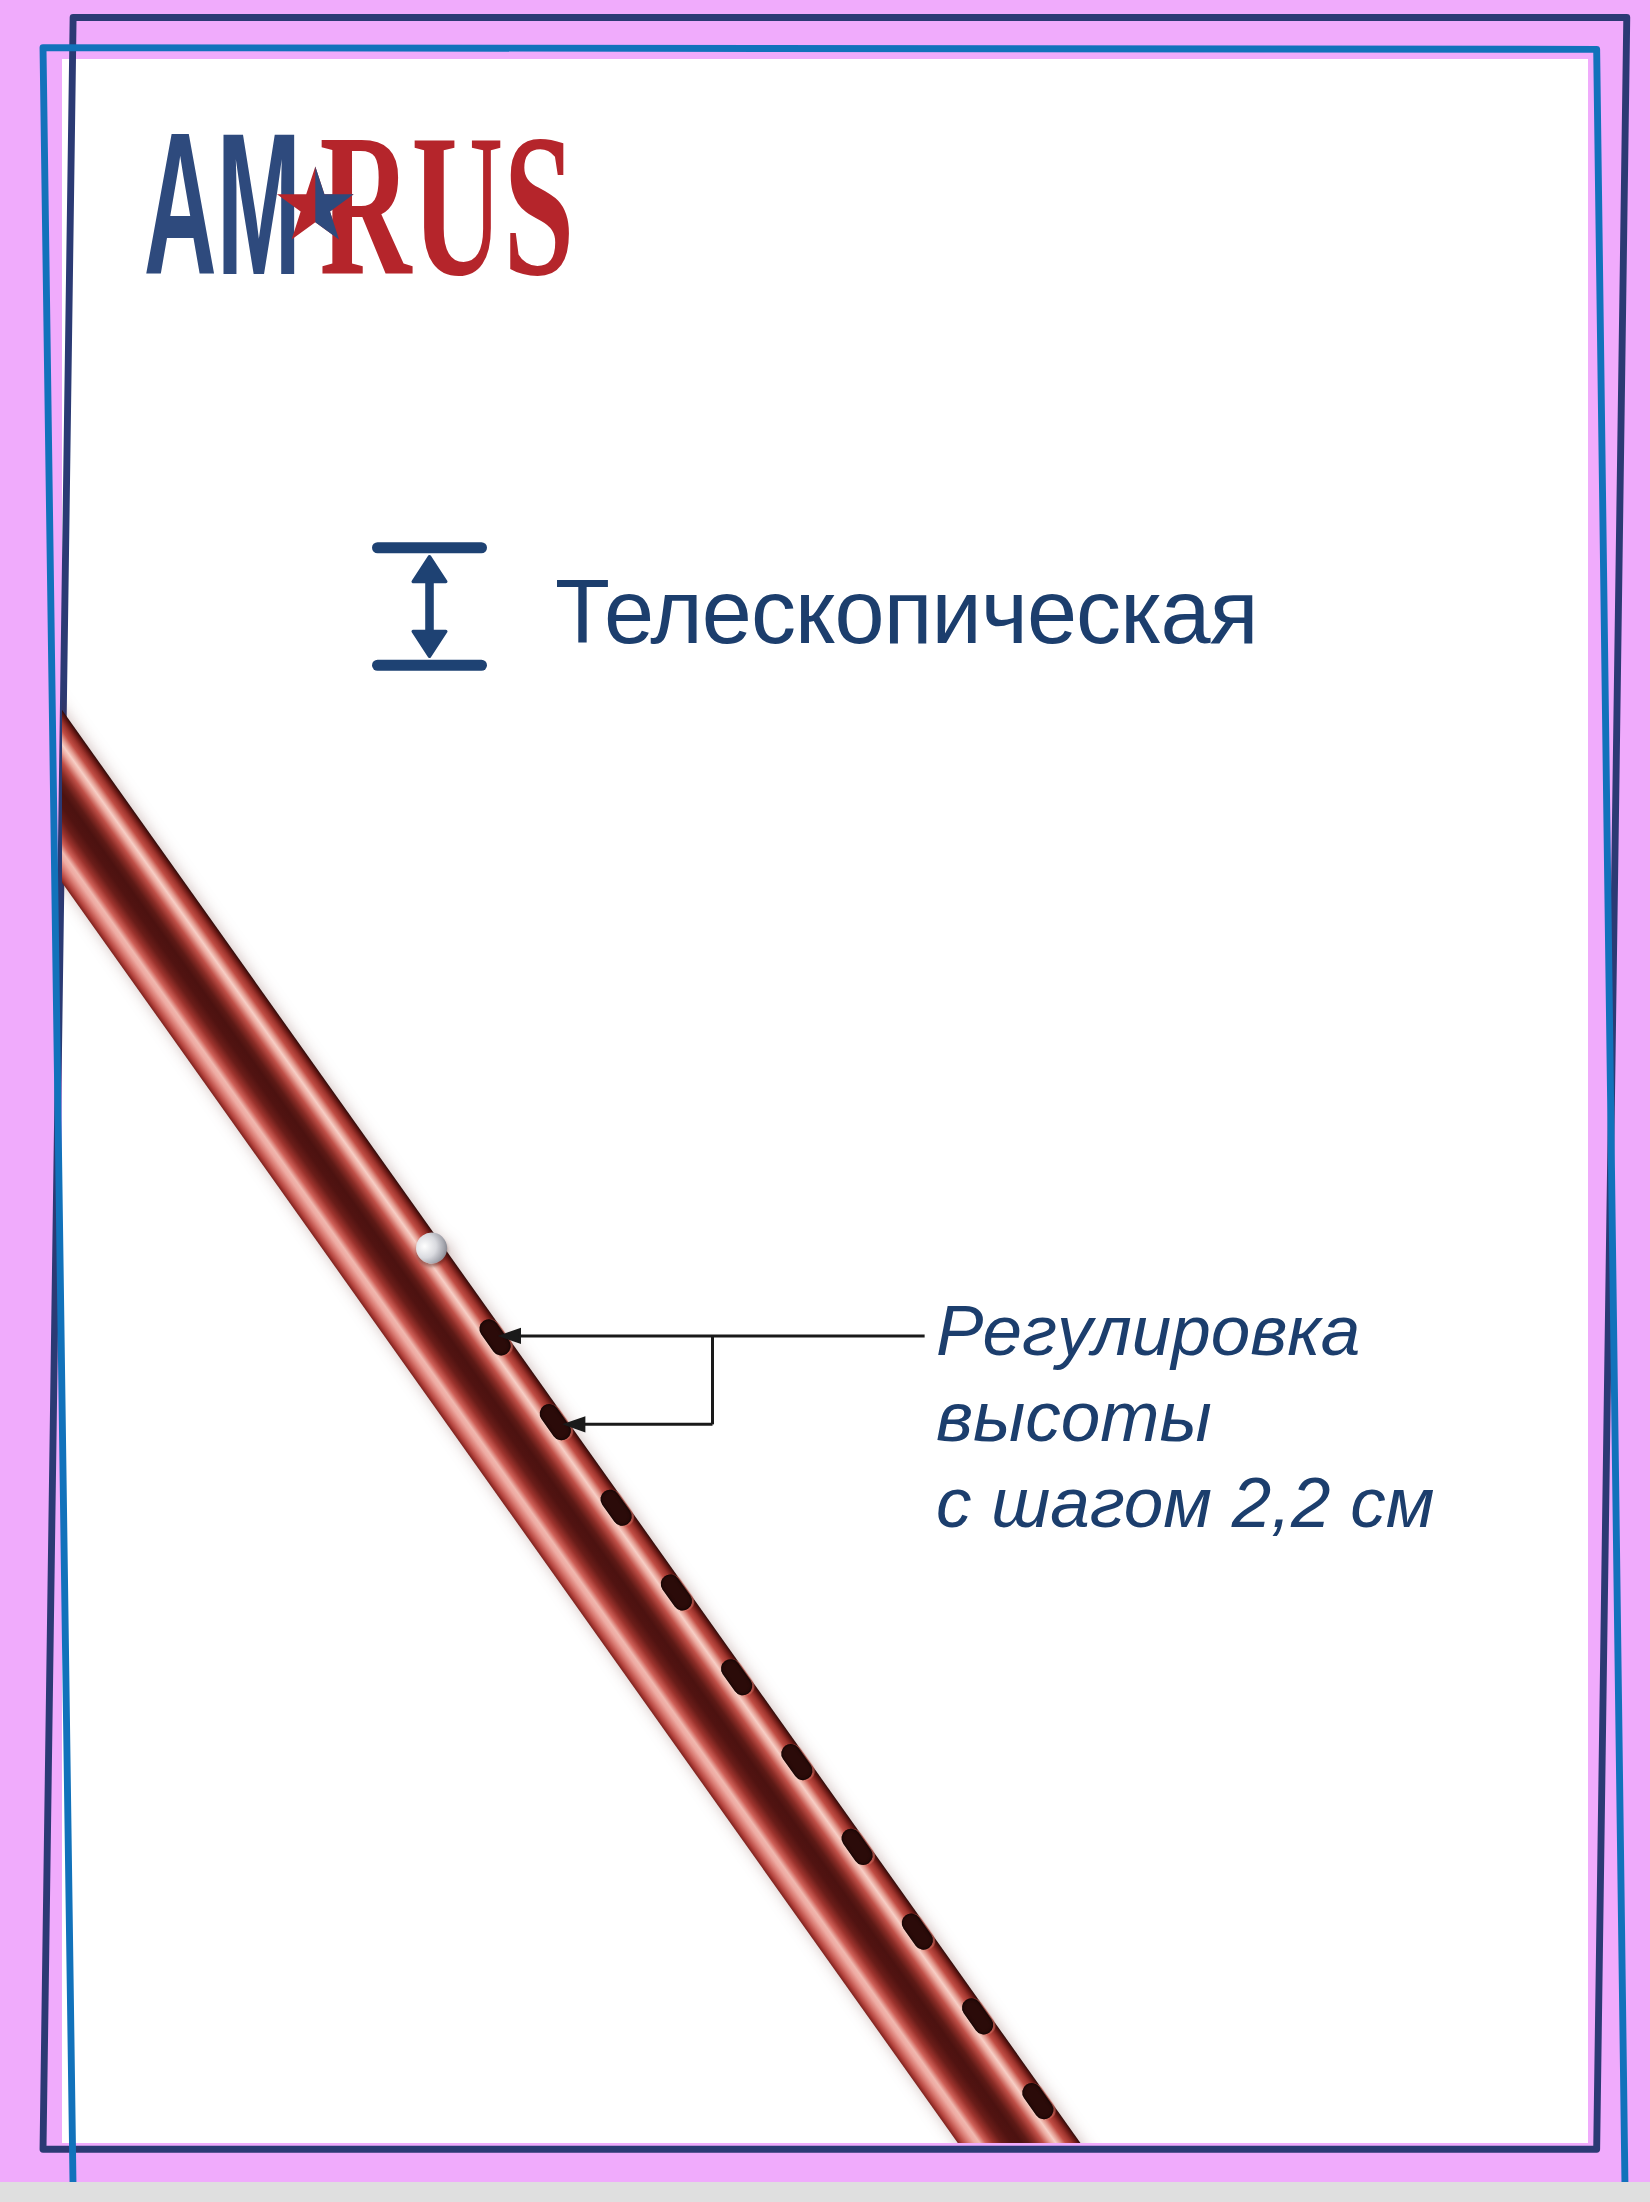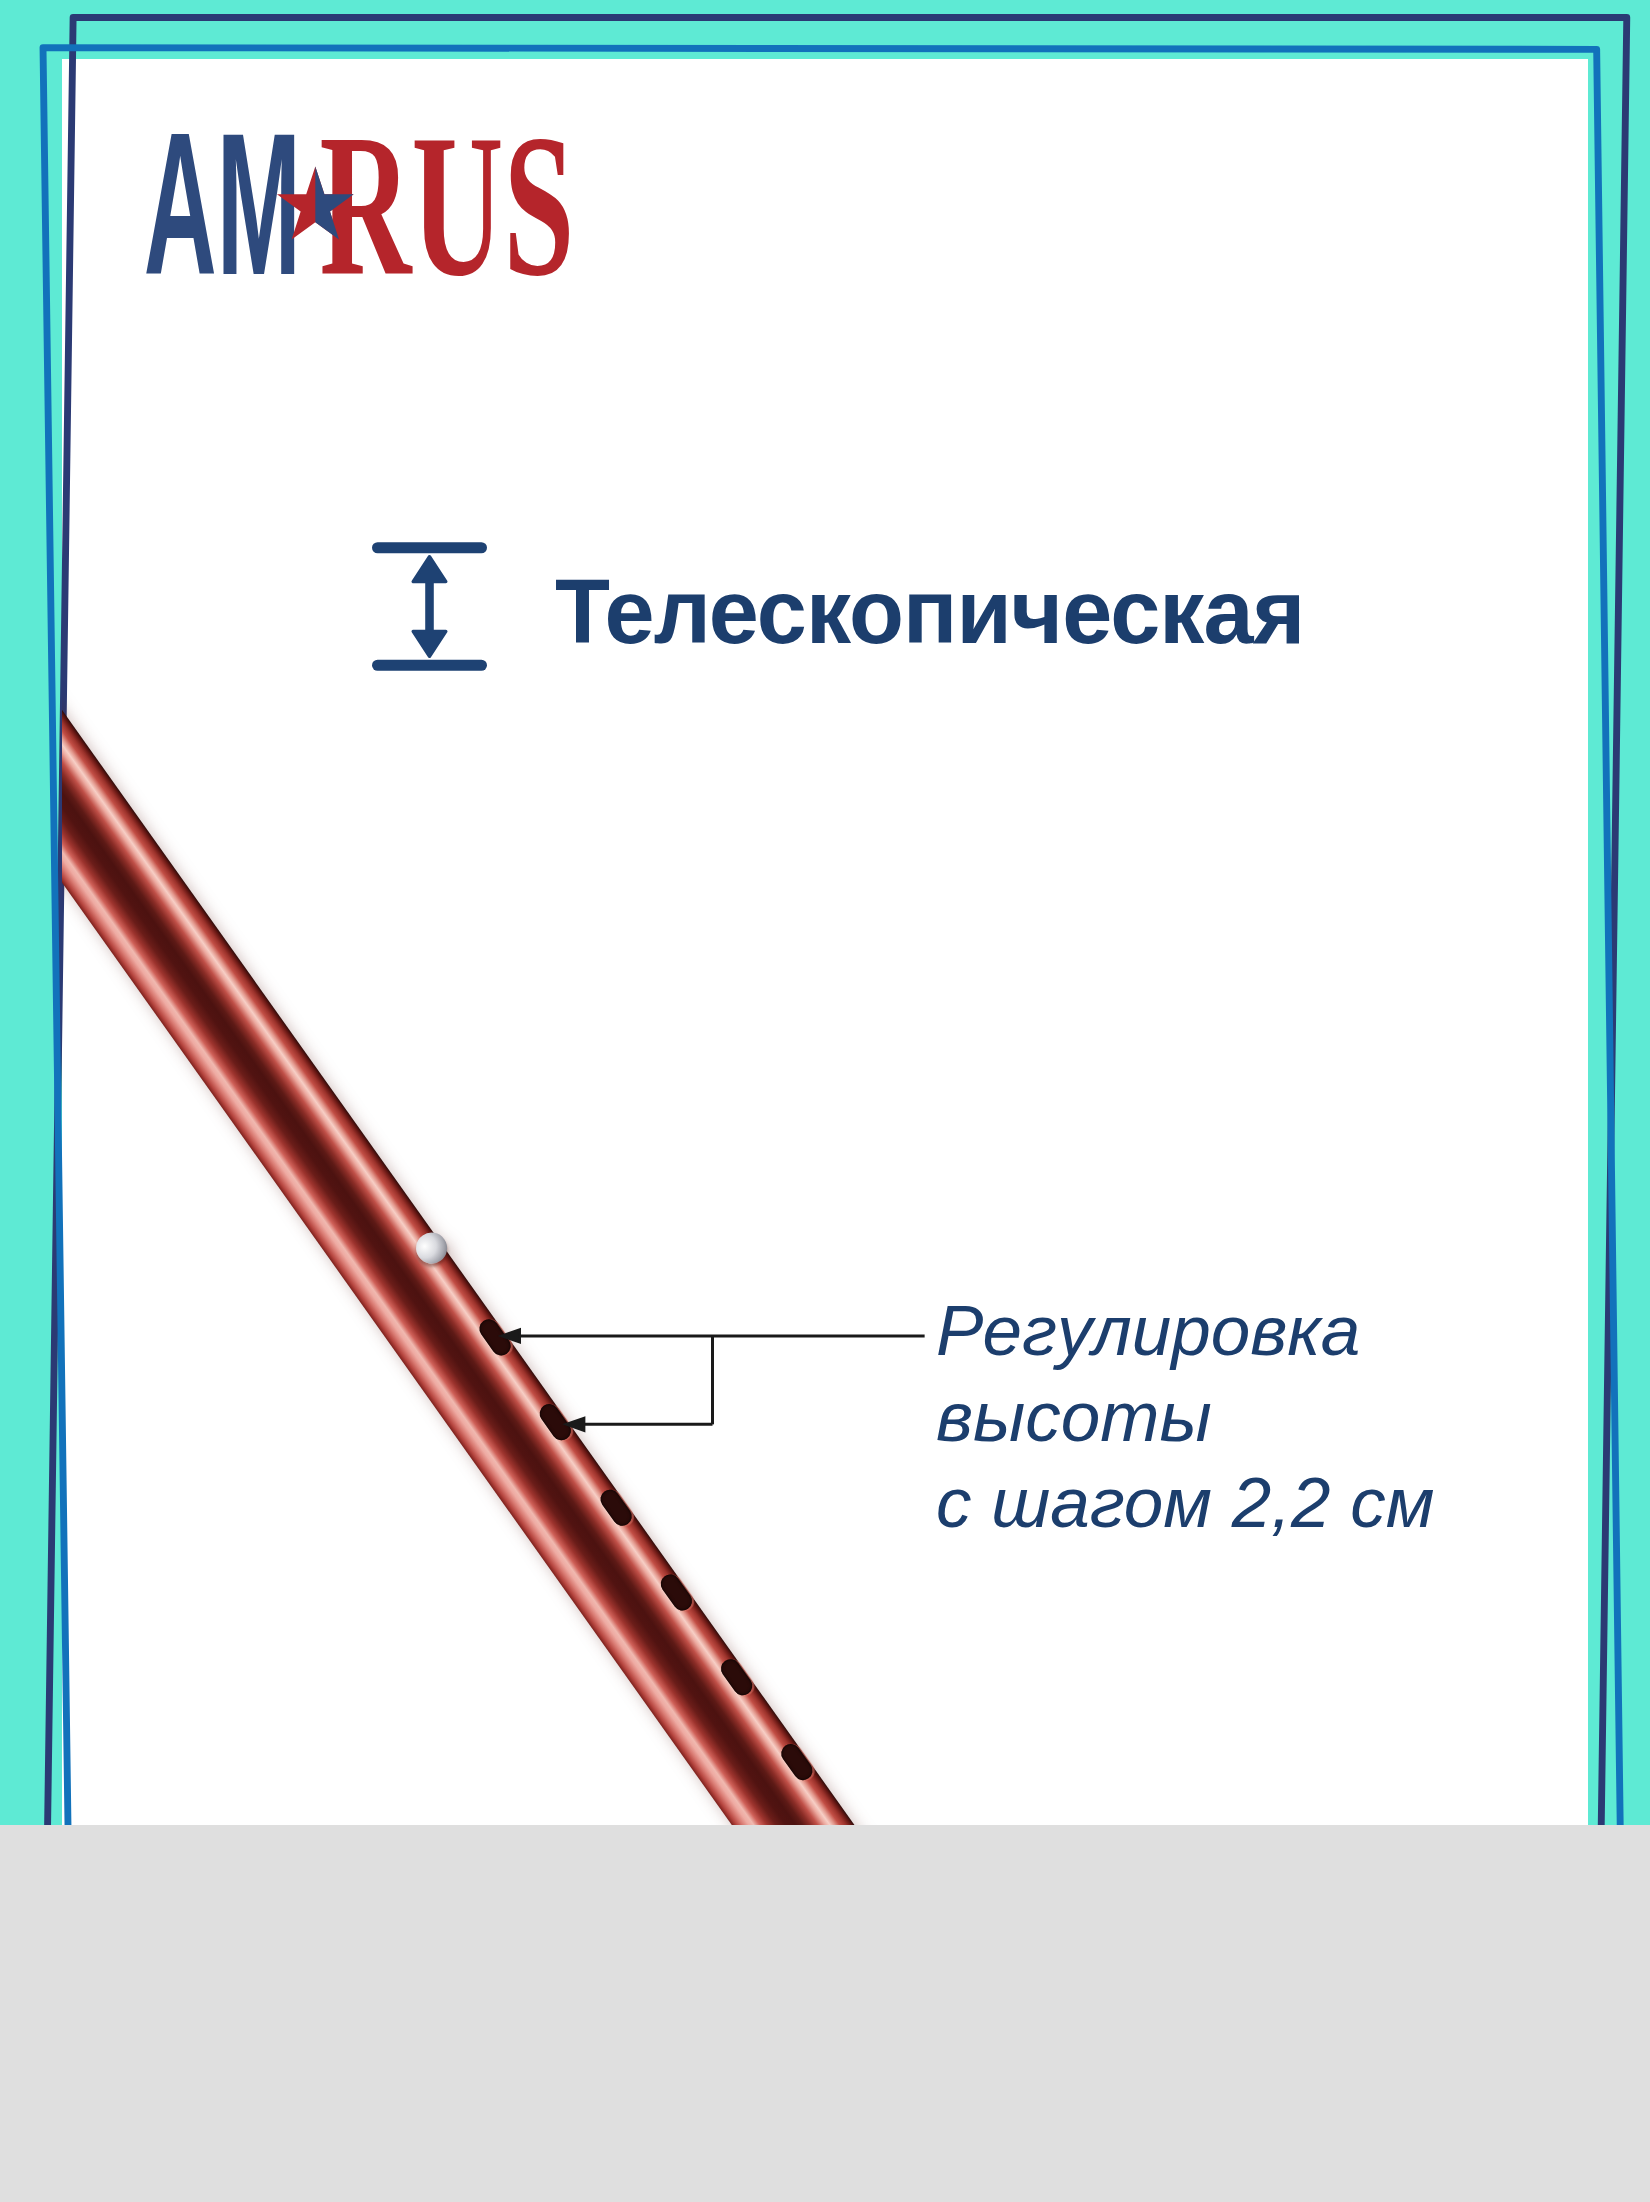--- a/index.html
+++ b/index.html
@@ -1,18 +1,18 @@
 <!DOCTYPE html>
 <html style="font-size:13.8px"><head>
 <meta charset="utf-8">
 <style>
   html,body { margin:0; padding:0; background:#dfdfdf; }
   #screen {
-    position:relative; width:1650px; height:1825px;
-    background:#5eead4; overflow:hidden;
+    position:relative; width:1650px; height:2182px;
+    background:#f0abfc; overflow:hidden;
     font-family:"Liberation Sans", sans-serif;
   }
   .card-bg {
     position:absolute; left:62px; top:59px; width:1526px; height:2084px;
     background:#ffffff;
   }
   svg.frames { position:absolute; left:0; top:0; width:1650px; height:2203px; }
 
   .card-content {
     position:absolute; left:62px; top:59px; width:1526px; height:2084px;
@@ -42,21 +42,21 @@
     box-shadow: -1.7px 2.6px 3.4px rgba(70,25,18,0.45);
   }
 
   
   svg.logo { position:absolute; left:77px; top:62px; width:447px; height:163px; overflow:visible; }
 
   
   svg.feature-icon { position:absolute; left:310px; top:483px; width:115px; height:129px; }
   .heading {
     position:absolute; left:493px; top:504px;
-    font-weight:bold; font-size:90px; line-height:98px; letter-spacing:-0.9px;
+    font-weight:normal; font-size:90px; line-height:98px; letter-spacing:-0.9px;
     color:#1c3e6d; white-space:nowrap;
   }
 
   
   svg.leader { position:absolute; left:413px; top:1252px; width:469px; height:146px; overflow:visible; }
   .callout {
     position:absolute; left:874px; top:1229px;
     font-size:71px; line-height:86px; color:#1c3e6d; white-space:nowrap;font-style:italic;
   }
 </style>

